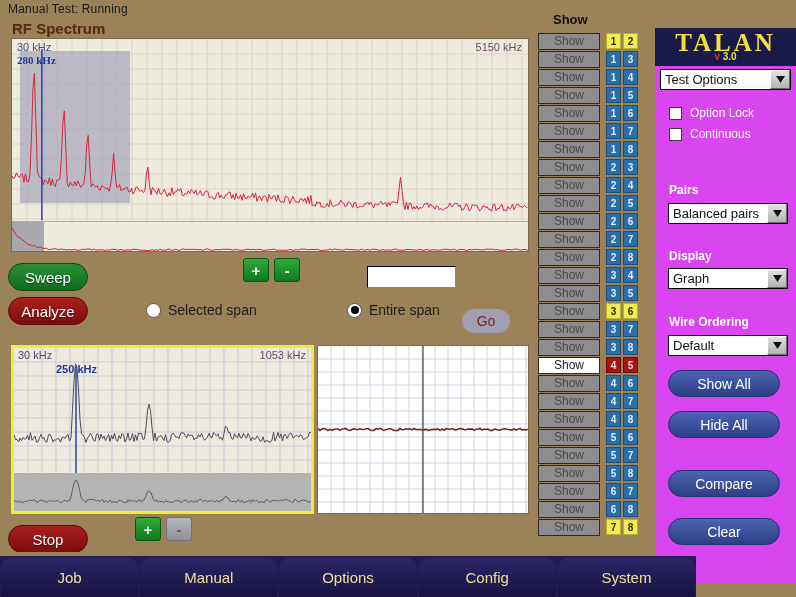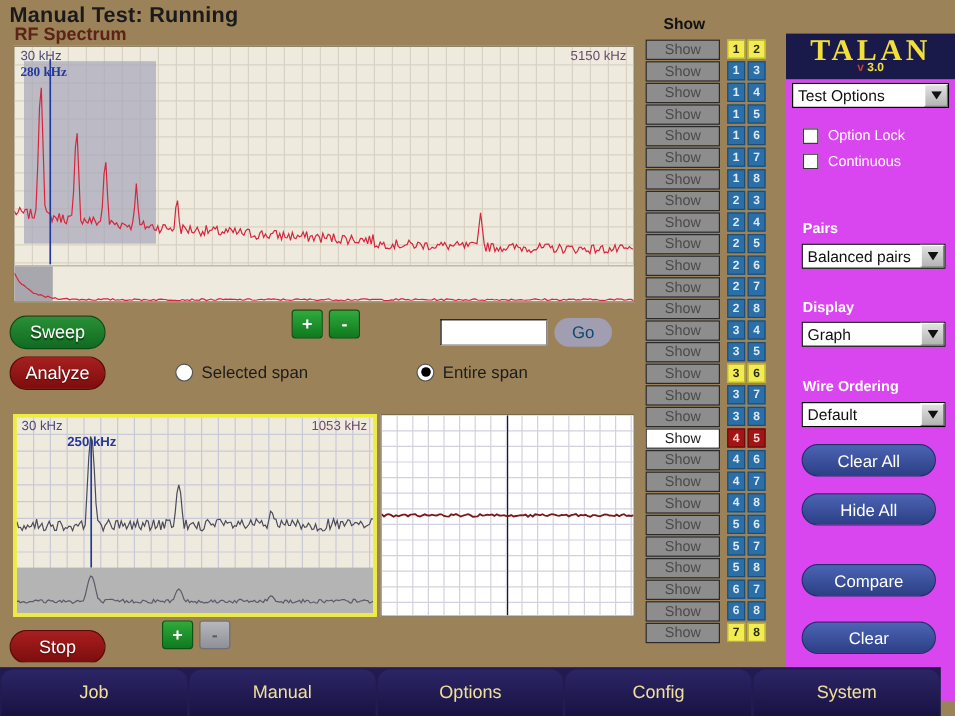--- a/index.html
+++ b/index.html
@@ -10,21 +10,21 @@
     font-family: "Liberation Sans", sans-serif;
     background: #9b8258;
   }
   #app { position: relative; width: 796px; height: 597px; }
 
   
   #main { position: absolute; left: 0; top: 0; width: 655px; height: 556px; background: #9b8258; }
 
   .hdr-status {
     position: absolute; left: 8px; top: 2px;
-    font-size: 18px; color: #1a1a1a; letter-spacing: .2px; font-weight: bold;
+    font-size: 12px; color: #1a1a1a; letter-spacing: .2px;
   }
   .hdr-title {
     position: absolute; left: 12px; top: 20px;
     font-size: 15px; font-weight: bold; color: #5c2316;
   }
 
   
   .chart-frame { position: absolute; background: #efeade; border: 1px solid #7a6a4a; }
   .chart-frame.sel { border: 3px solid #eded3c; }
 
@@ -66,21 +66,21 @@
     font-size: 15px; color: #fff; cursor: pointer; font-weight: bold;
   }
   .sq.green { background: linear-gradient(#2faa3c,#0f7a1e); border: 1px solid #0a5414; }
   .sq.gray  { background: linear-gradient(#b7b7bd,#8f8f98); border: 1px solid #70707a; color:#5c5c62; }
 
   .txtbox {
     position: absolute; background: #fff; border: 1px solid #000; border-right-color:#888; border-bottom-color:#888;
   }
   .gobtn {
     position: absolute; display: flex; align-items: center; justify-content: center;
-    border-radius: 12px; background: #a09eb0; color: #0c4a6e; font-size: 14px; cursor: pointer;
+    border-radius: 12px; background: #a09eb0; color: #7f1d1d; font-size: 14px; cursor: pointer; margin-top: 44px;
   }
 
   .radio-row { position: absolute; display: flex; align-items: center; font-size: 14px; color: #1c1c1c; }
   .radio {
     width: 15px; height: 15px; border-radius: 50%; background: #fff;
     border: 1px solid #555; margin-right: 7px; display: flex; align-items:center; justify-content:center;
   }
   .radio .dot { width: 8px; height: 8px; border-radius: 50%; background: #000; display: none; }
   .radio.on .dot { display: block; }
 
@@ -135,21 +135,21 @@
   .rbtn {
     position: absolute; left: 668px; width: 112px; height: 27px; border-radius: 14px;
     background: linear-gradient(#4c64b4,#2c3f86);
     border: 1px solid #22306a;
     color: #fff; font-size: 14px; display: flex; align-items: center; justify-content: center;
     cursor: pointer;
   }
 
   
   #nav {
-    position: absolute; left: 0; bottom: 0; width: 784px; height: 41px;
+    position: absolute; left: 0; bottom: 0; width: 696px; height: 41px;
     background: #211b52; display: flex;
   }
   .nav-tab {
     flex: 1; margin: 2px 1px 0 1px;
     border-radius: 10px 10px 0 0;
     background: linear-gradient(#2c2566,#181242);
     color: #f0e09a; font-size: 15px;
     display: flex; align-items: center; justify-content: center;
     cursor: pointer;
   }
@@ -590,21 +590,21 @@
     <div class="sel-wrap" style="left:13px; top:307px; width:120px; height:21px;">
       <span class="val">Default</span>
       <span class="arrow">
         <svg width="9" height="7" viewBox="0 0 9 7">
             <polygon points="0,0 9,0 4.5,7" fill="#111"></polygon>
           </svg>
       </span>
     </div>
   </div>
 
-  <div class="rbtn" style="top:370px;">Clear All</div>
+  <div class="rbtn" style="top:370px;">Show All</div>
   <div class="rbtn" style="top:411px;">Hide All</div>
   <div class="rbtn" style="top:470px;">Compare</div>
   <div class="rbtn" style="top:518px;">Clear</div>
 
   <div class="navline"></div>
 
   <div id="nav">
       <div class="nav-tab">Job</div>
       <div class="nav-tab">Manual</div>
       <div class="nav-tab">Options</div>

